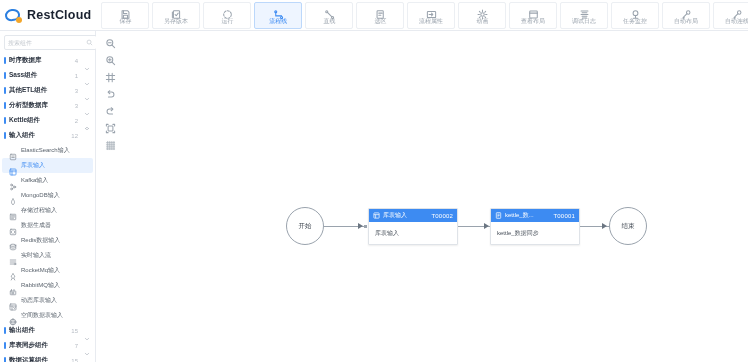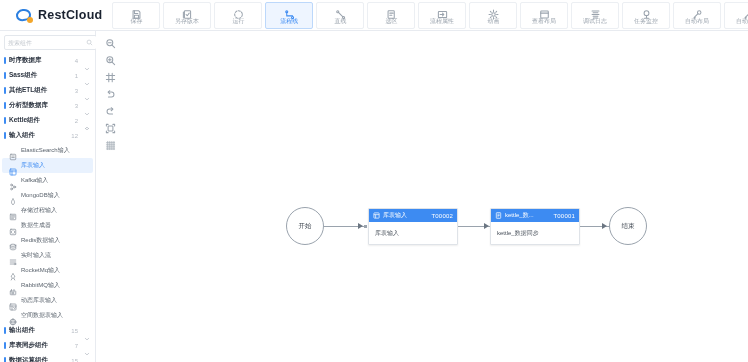--- a/index.html
+++ b/index.html
@@ -6,21 +6,21 @@
   html, body {
     width: 748px; height: 362px;
     font-family: "Liberation Sans", "DejaVu Sans", sans-serif;
     background: #fff; overflow: hidden;
   }
   #app { width: 748px; height: 362px; display: flex; flex-direction: column; position: relative; }
 
   
   .topbar {
     height: 31px; min-height: 31px; display: flex; align-items: center;
-    background: #ffffff; border-bottom: 1px solid #e8ebf0; padding-left: 16px;
+    background: #ffffff; border-bottom: 1px solid #e8ebf0; padding-left: 5px;
   }
   .brand { display: flex; align-items: center; gap: 5px; width: 96px; flex: 0 0 96px; }
   .brand-logo { width: 17px; height: 15px; position: relative; }
   .brand-logo .cloud {
     position: absolute; left: 0; top: 1px; width: 15px; height: 12px;
     border: 2px solid #2b7fe0; border-radius: 50% 50% 45% 45%;
     background: transparent; transform: rotate(-8deg);
   }
   .brand-logo .dot {
     position: absolute; right: 0px; bottom: 0px; width: 6px; height: 6px;

